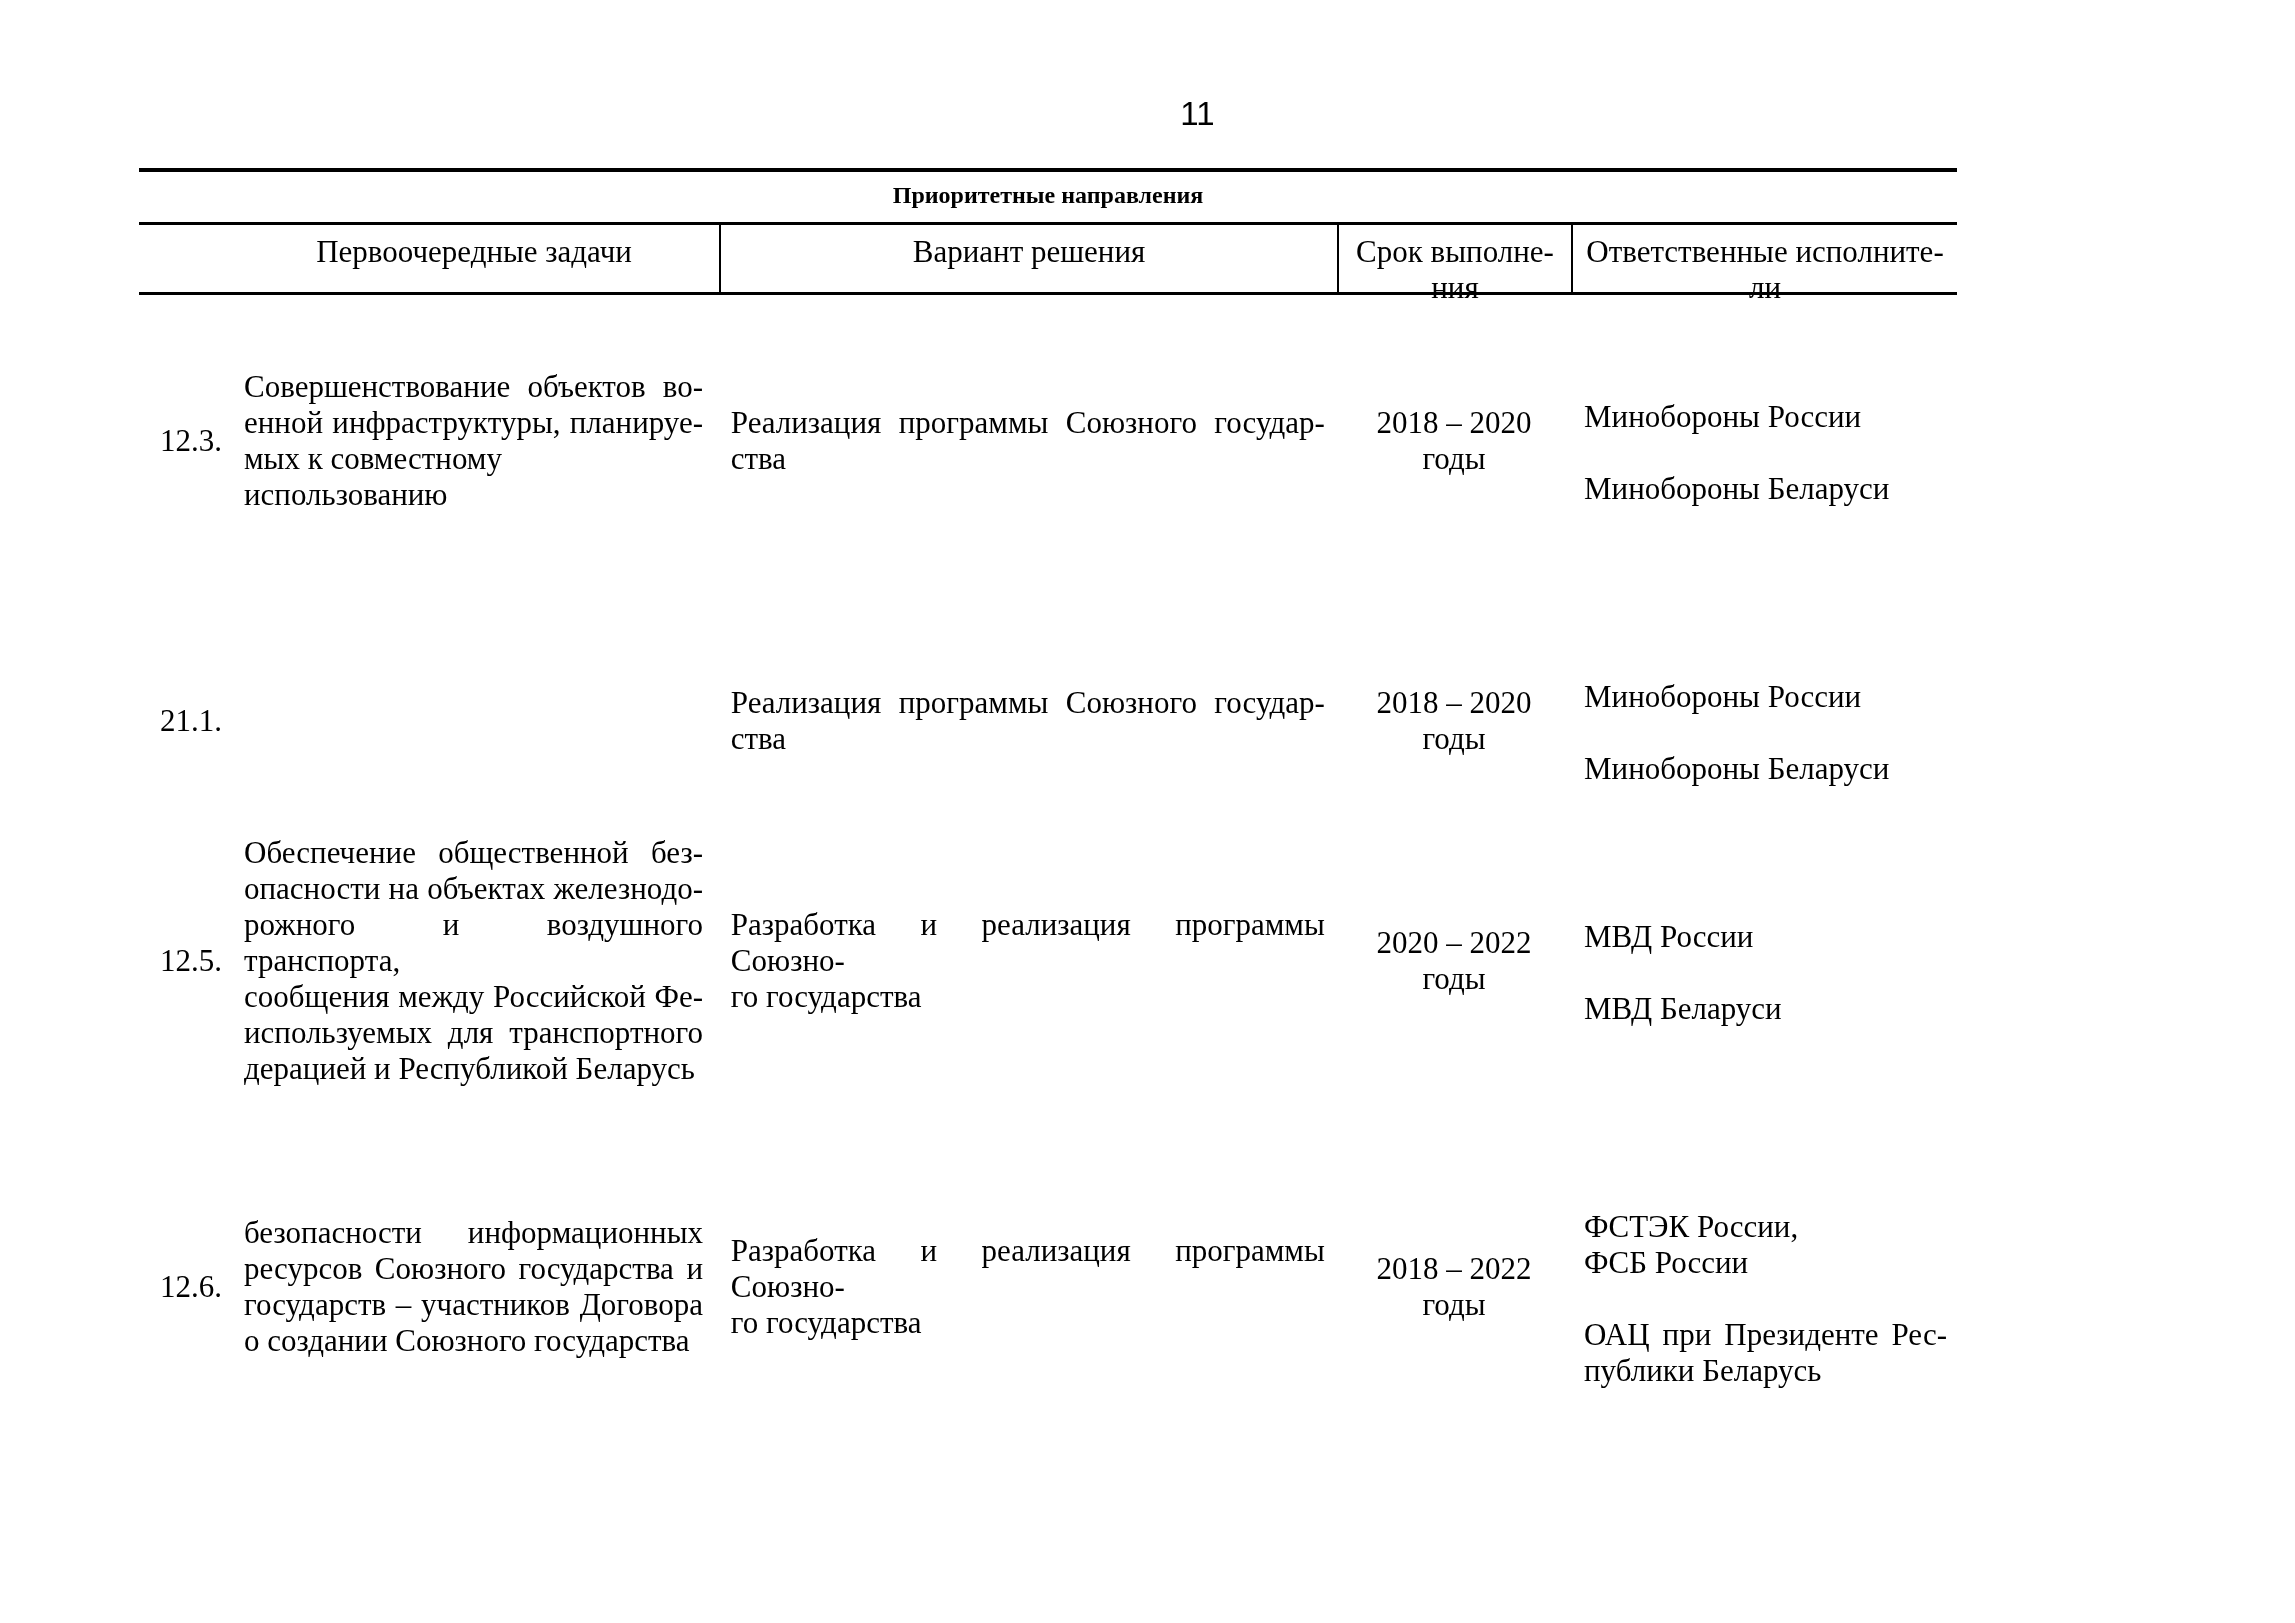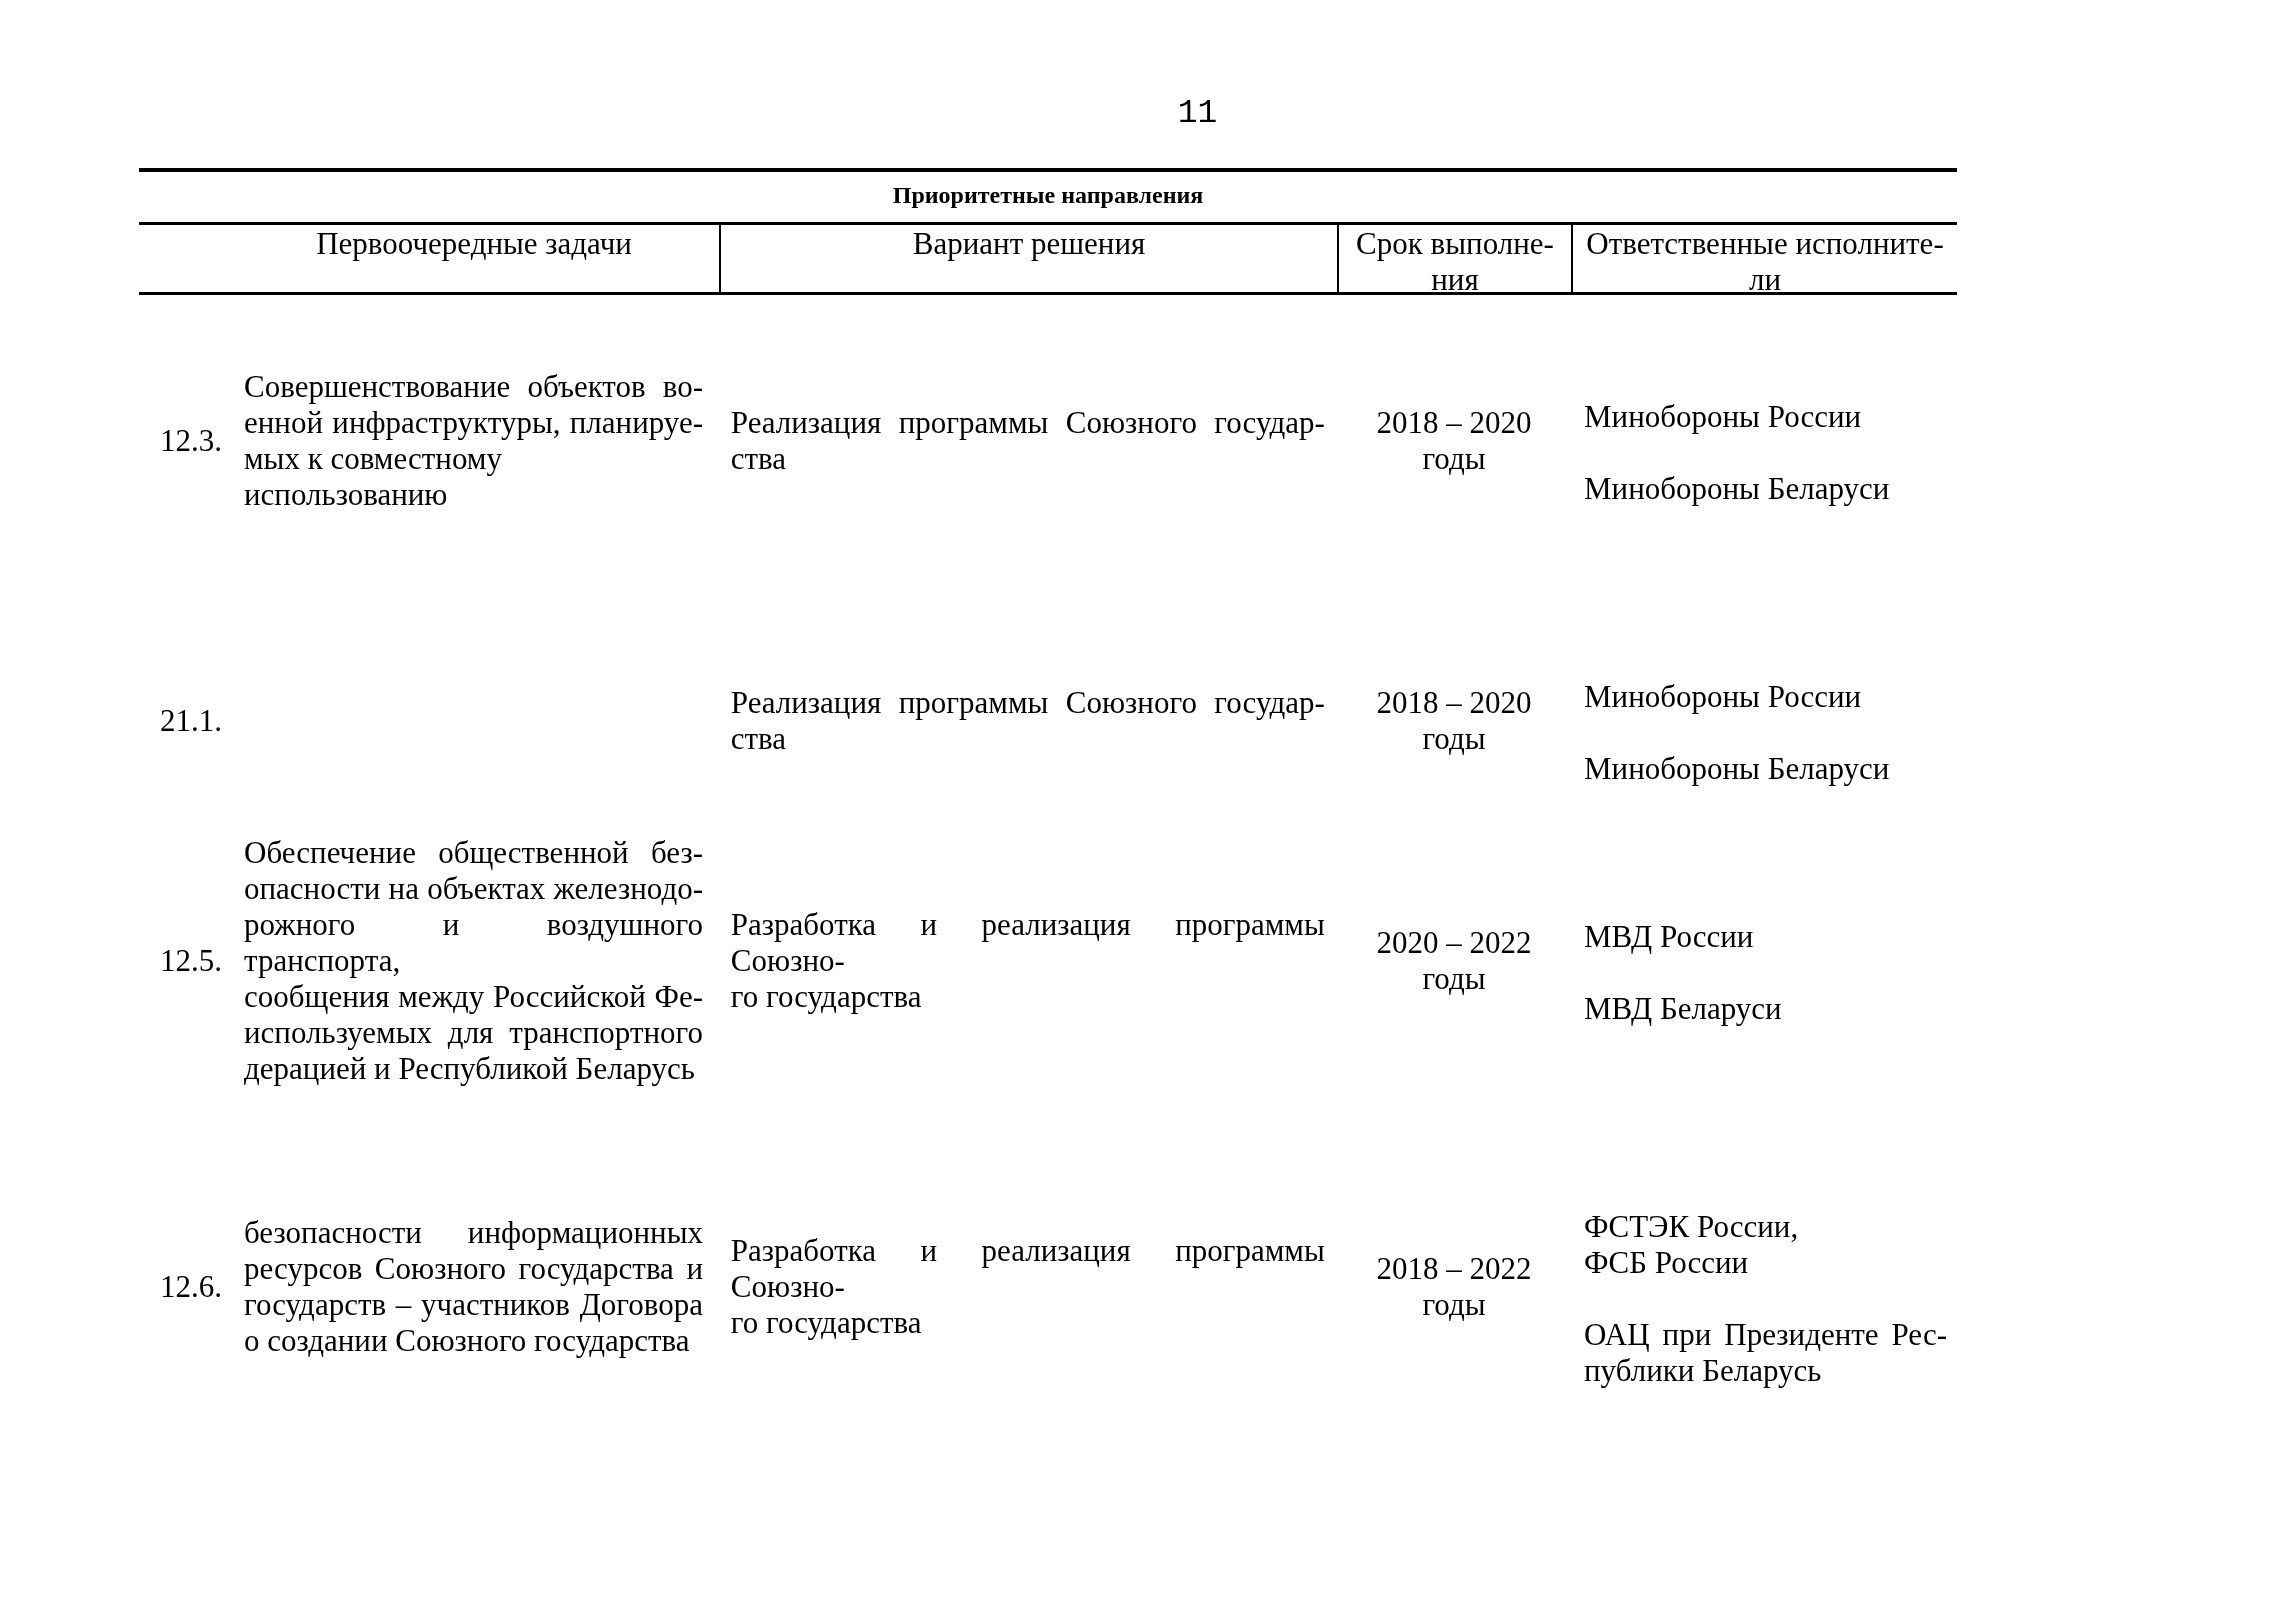--- a/index.html
+++ b/index.html
@@ -10,41 +10,41 @@
     color:#000;
     font-family:"Liberation Serif","DejaVu Serif",serif;
     font-size:31px;
     line-height:36px;
     overflow:hidden;
   }
   .pagenum{
     position:absolute;
     top:97px;left:1158px;width:79px;
     text-align:center;
-    font-family:Liberation Mono, monospace;
+    font-family:Liberation Sans, sans-serif;
     font-size:33px;line-height:33px;
   }
   .rule{
     position:absolute;left:139px;width:1818px;height:3.9px;background:#000;
   }
   .rule-top{top:168px;}
   .title{
     position:absolute;left:139px;top:177px;width:1818px;
     text-align:center;font-weight:bold;font-size:24px;line-height:36px;
   }
   .hrow{
     position:absolute;left:139px;top:222px;width:1818px;height:73px;
     box-sizing:border-box;
     border-top:3.9px solid #000;border-bottom:3.9px solid #000;
     display:flex;
   }
   .hcell{
     box-sizing:border-box;
     text-align:center;
-    padding-top:3px;
+    padding-top:11px;
     line-height:32px;
   }
   .hcell + .hcell{border-left:2.6px solid #000;}
   .hc1{width:580px;padding-left:90px;}
   .hc2{width:618px;}
   .hc3{width:234px;}
   .hc4{width:386px;}
   .row{
     position:absolute;left:139px;width:1818px;
     display:flex;align-items:center;

